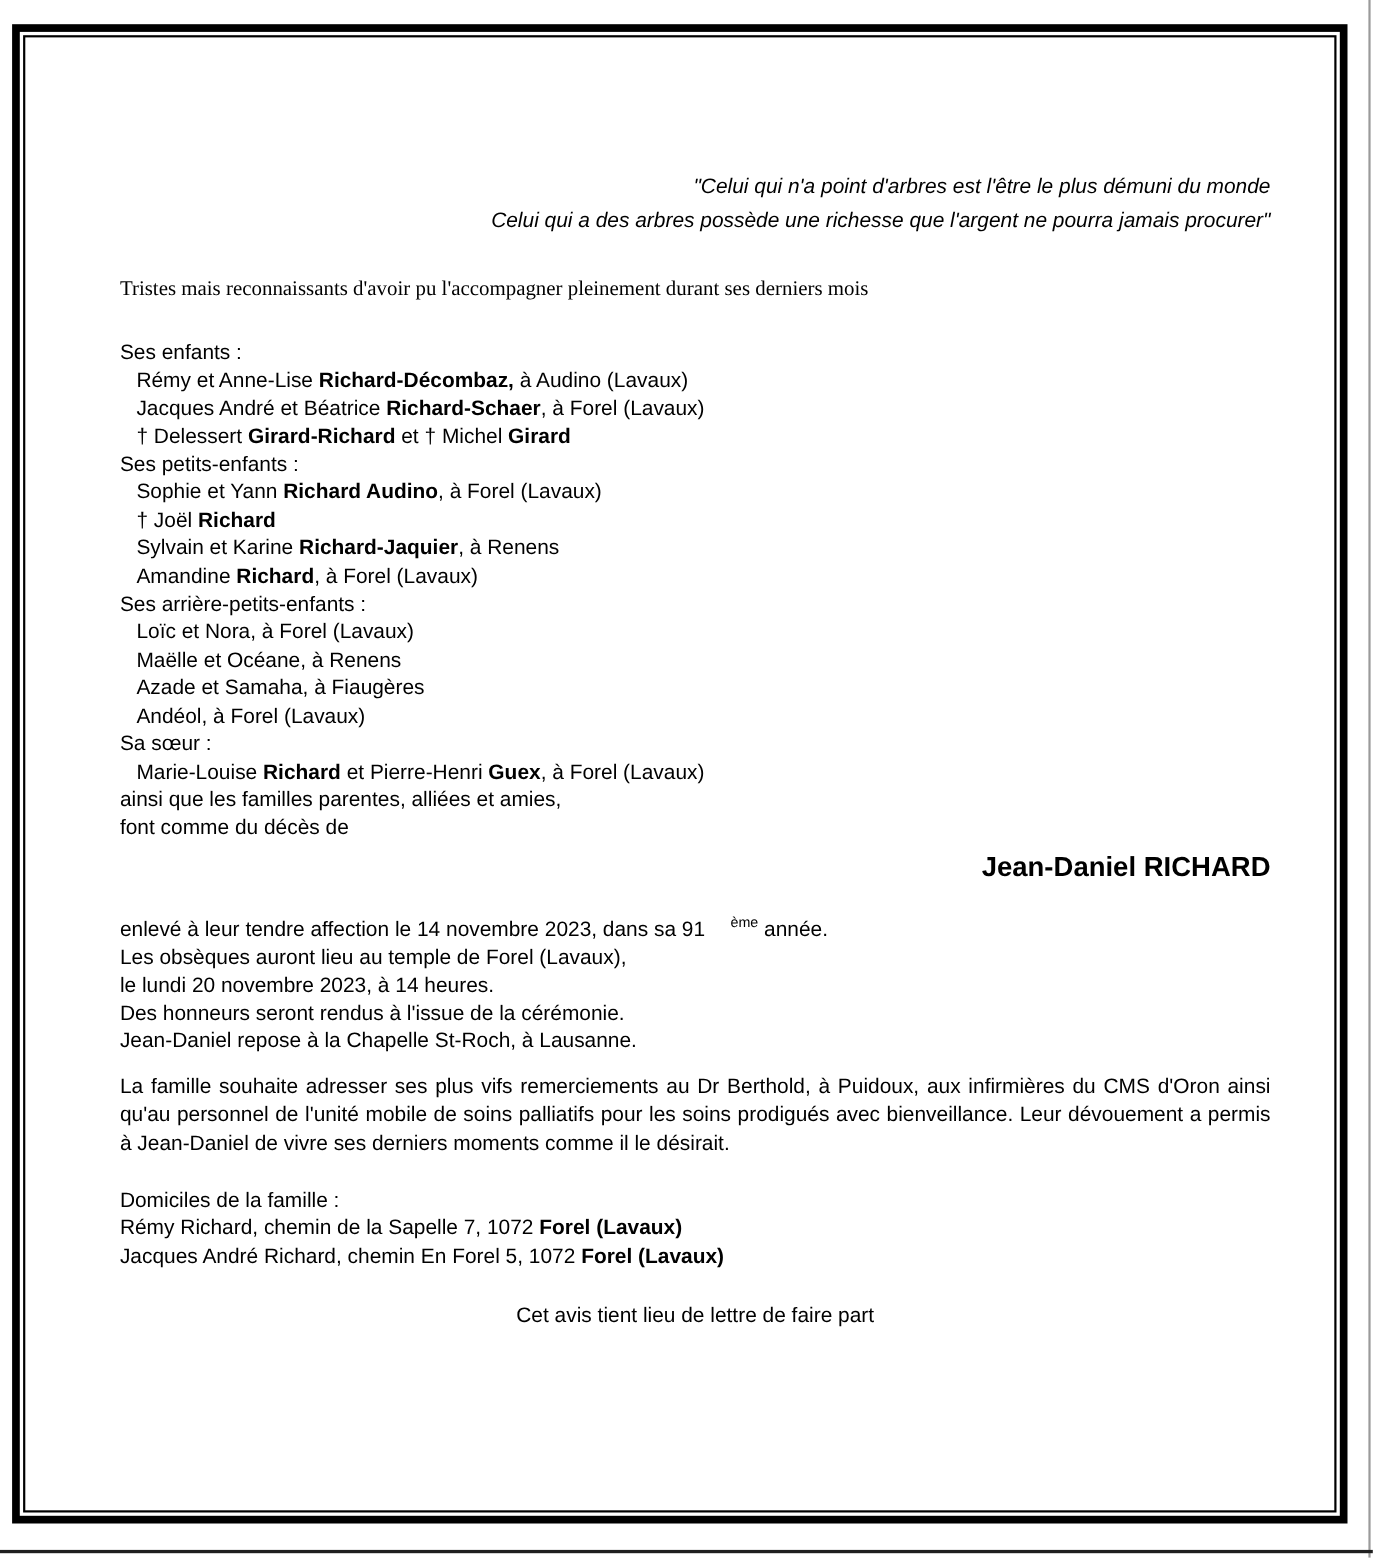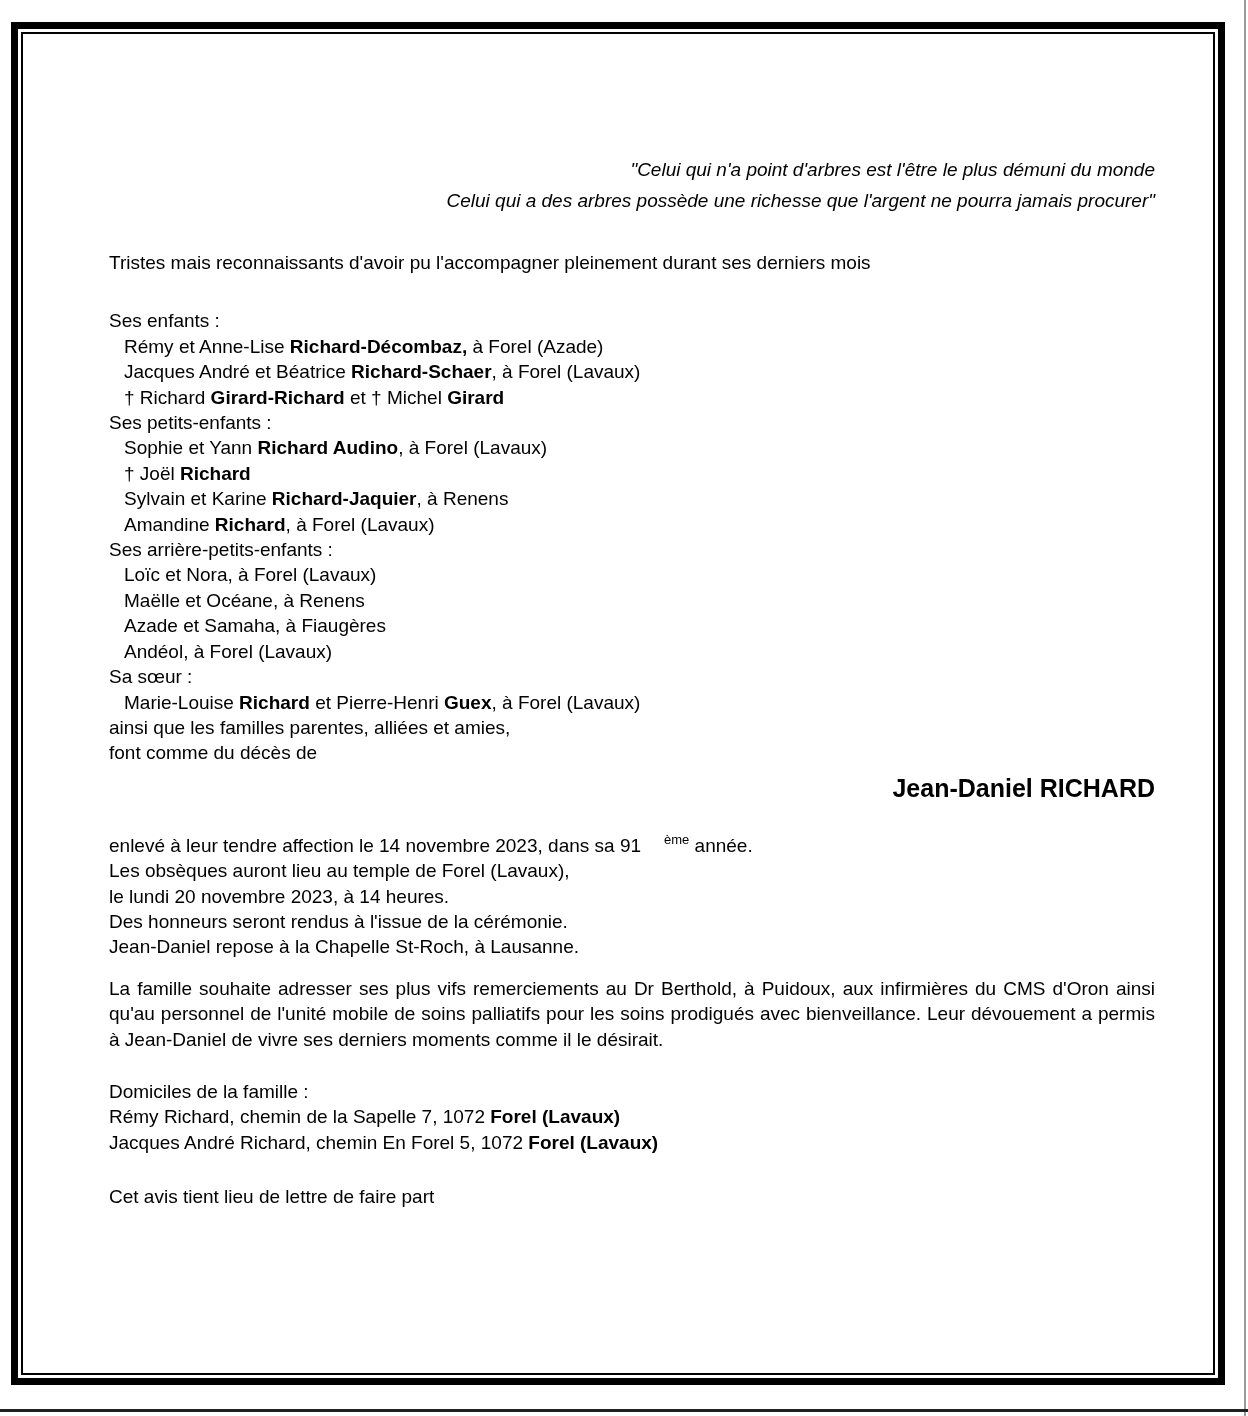--- a/index.html
+++ b/index.html
@@ -37,20 +37,21 @@
     font-size: 19px;
     line-height: 25.4px;
   }
   .quote {
     text-align: right;
     font-style: italic;
     line-height: 31px;
   }
   .intro {
     margin: 34px 0 0;
+    font-family: Liberation Serif, serif;
   }
   .family {
     margin-top: 33px;
   }
   .line {
     white-space: nowrap;
   }
   .line.indent {
     padding-left: 15px;
   }
@@ -74,21 +75,21 @@
   }
   .thanks {
     margin: 16px 0 16px;
     text-align: justify;
   }
   .domiciles {
     margin-top: 27px;
   }
   .footer-note {
     margin: 29px 0 0;
-    text-align: left;
+    text-align: center;
   }
   .screen-right-line {
     position: absolute;
     top: 0;
     bottom: 0;
     left: 1244px;
     width: 2px;
     background: #9a9a9a;
   }
   .screen-bottom-line {
@@ -109,23 +110,23 @@
 
       <div class="quote">
         <div>"Celui qui n'a point d'arbres est l'être le plus démuni du monde</div>
         <div>Celui qui a des arbres possède une richesse que l'argent ne pourra jamais procurer"</div>
       </div>
 
       <p class="intro">Tristes mais reconnaissants d'avoir pu l'accompagner pleinement durant ses derniers mois</p>
 
       <div class="family">
           <div class="line"><span>Ses enfants :</span></div>
-          <div class="line indent"><span>Rémy et Anne-Lise </span><span class="b">Richard-Décombaz,</span><span> à Forel (Azade)</span></div>
+          <div class="line indent"><span>Rémy et Anne-Lise </span><span class="b">Richard-Décombaz,</span><span> à Audino (Lavaux)</span></div>
           <div class="line indent"><span>Jacques André et Béatrice </span><span class="b">Richard-Schaer</span><span>, à Forel (Lavaux)</span></div>
-          <div class="line indent"><span>† Richard </span><span class="b">Girard-Richard</span><span> et † Michel </span><span class="b">Girard</span></div>
+          <div class="line indent"><span>† Delessert </span><span class="b">Girard-Richard</span><span> et † Michel </span><span class="b">Girard</span></div>
           <div class="line"><span>Ses petits-enfants :</span></div>
           <div class="line indent"><span>Sophie et Yann </span><span class="b">Richard Audino</span><span>, à Forel (Lavaux)</span></div>
           <div class="line indent"><span>† Joël </span><span class="b">Richard</span></div>
           <div class="line indent"><span>Sylvain et Karine </span><span class="b">Richard-Jaquier</span><span>, à Renens</span></div>
           <div class="line indent"><span>Amandine </span><span class="b">Richard</span><span>, à Forel (Lavaux)</span></div>
           <div class="line"><span>Ses arrière-petits-enfants :</span></div>
           <div class="line indent"><span>Loïc et Nora, à Forel (Lavaux)</span></div>
           <div class="line indent"><span>Maëlle et Océane, à Renens</span></div>
           <div class="line indent"><span>Azade et Samaha, à Fiaugères</span></div>
           <div class="line indent"><span>Andéol, à Forel (Lavaux)</span></div>

